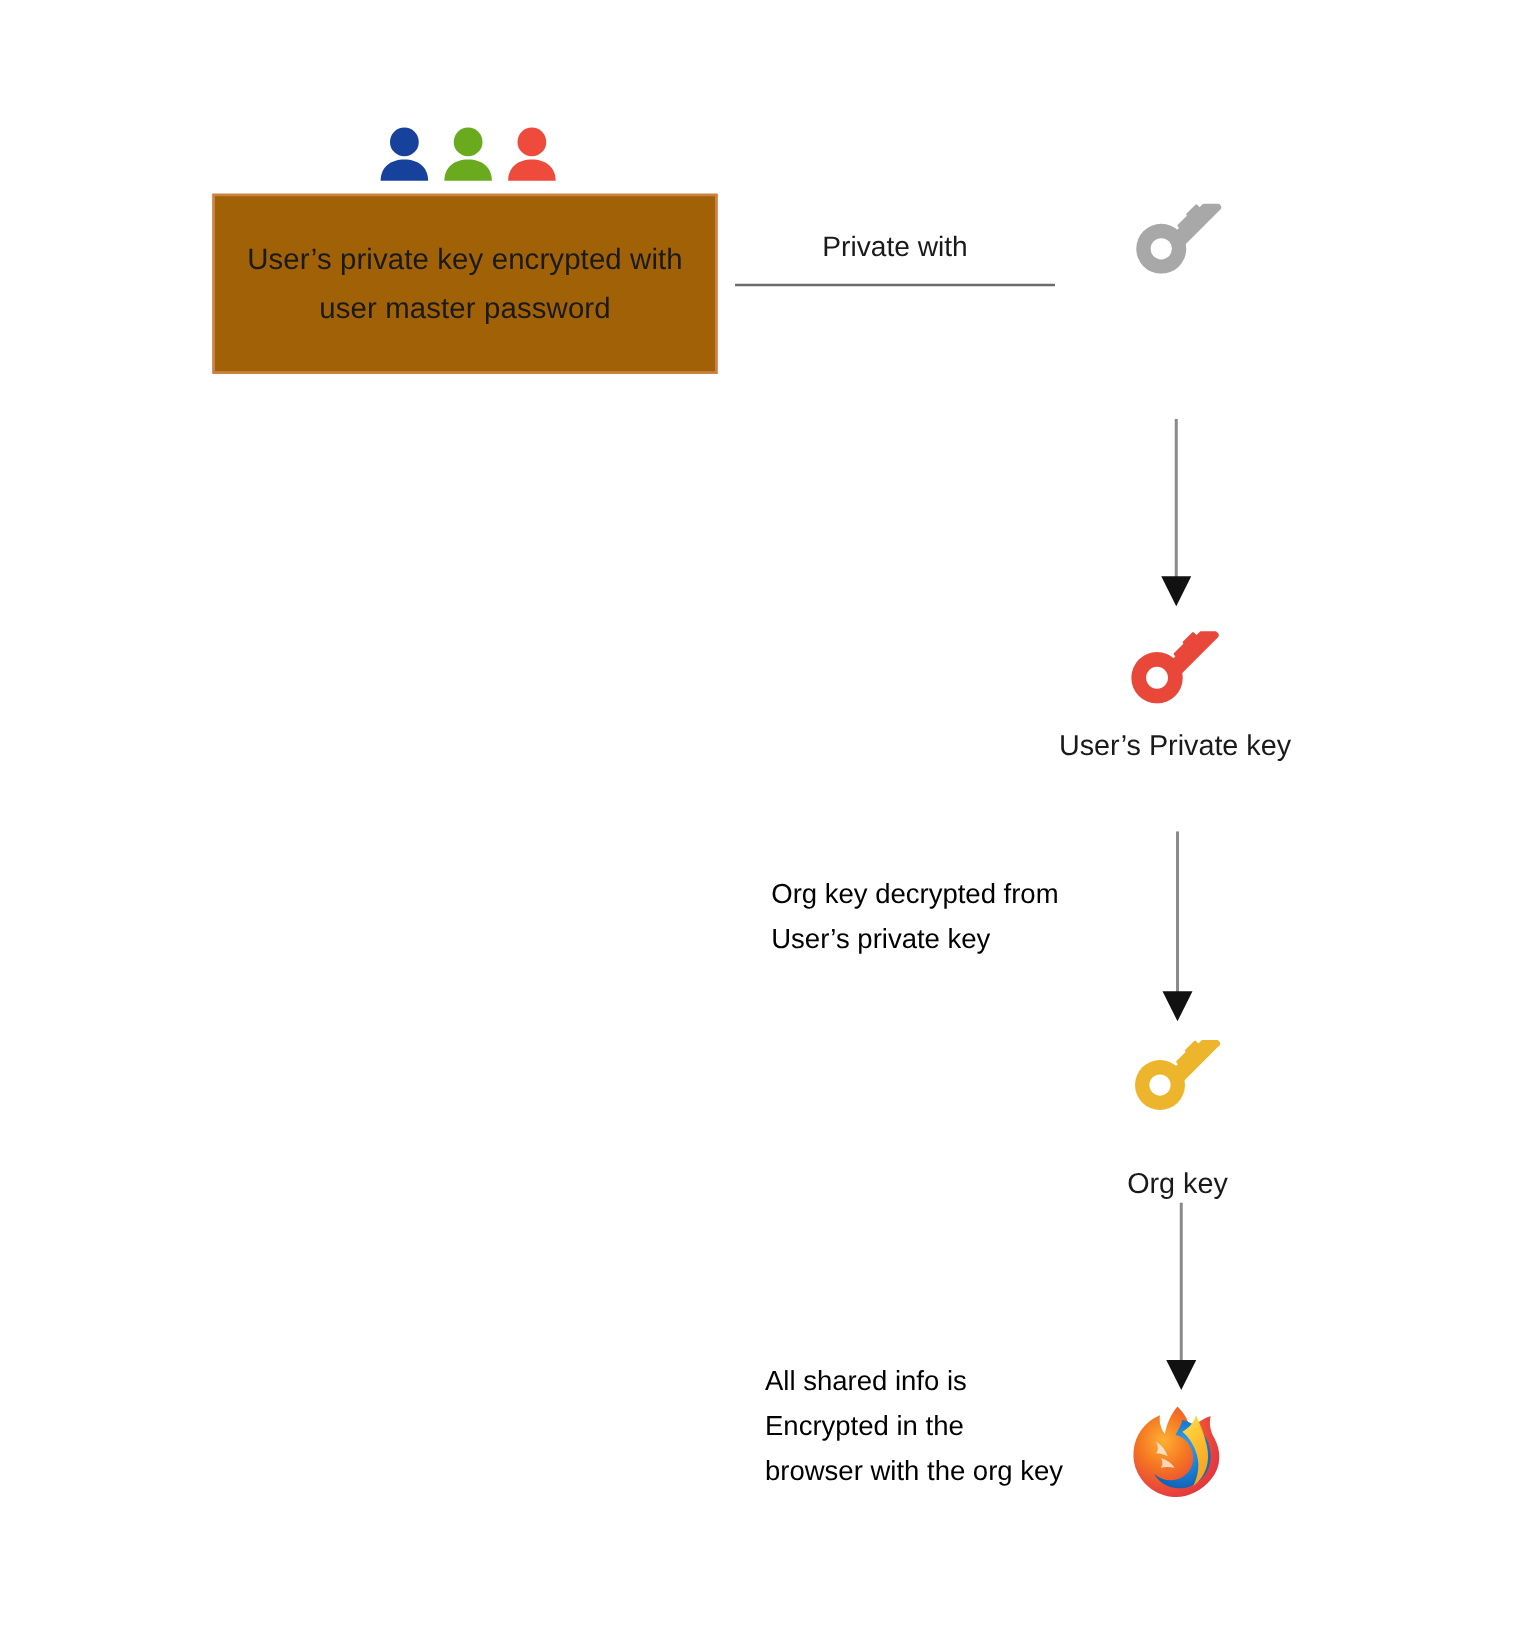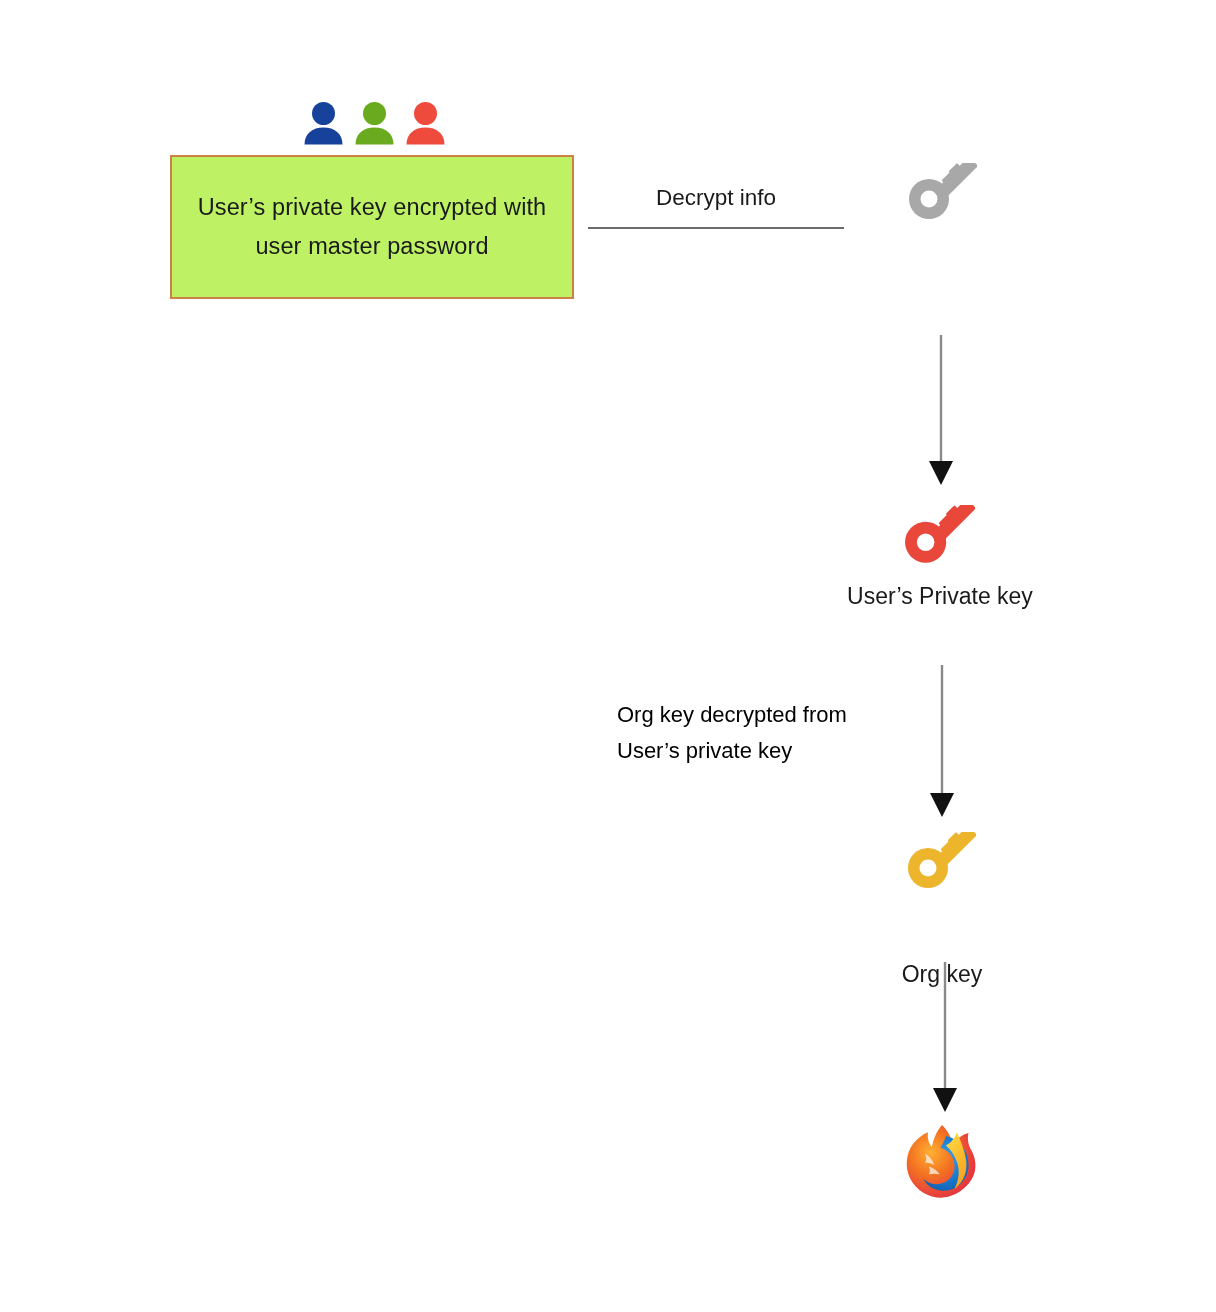--- a/index.html
+++ b/index.html
@@ -41,21 +41,21 @@
 
   
   .key-box {
     position: absolute;
     left: 170px;
     top: 155px;
     width: 404px;
     height: 144px;
     box-sizing: border-box;
     border: 2px solid #cc8244;
-    background: #bef264;
+    background: #a16207;
     display: flex;
     align-items: center;
     justify-content: center;
   }
   .key-box-text {
     text-align: center;
     font-size: 23.5px;
     line-height: 39px;
     color: #1a1a1a;
     letter-spacing: 0.1px;
@@ -142,21 +142,21 @@
         <path d="M1.5 43.5 C1.5 32.5 9.5 26.5 20.5 26.5 C31.5 26.5 39.5 32.5 39.5 43.5 Z" fill="#ee4b3c"></path>
       </svg>
     </div>
   </div>
 
   <div class="key-box">
     <div class="key-box-text">User’s private key encrypted
 with user master password</div>
   </div>
 
-  <div class="decrypt-label">Decrypt info</div>
+  <div class="decrypt-label">Private with</div>
   <div class="decrypt-rule"></div>
 
   <div class="key-icon" style="left:907px; top:163px; width:70px; height:56px;">
     <svg viewBox="0 0 70 56" width="70" height="56" aria-hidden="true">
       <g fill="#a8a8a8">
         <circle cx="22" cy="36" r="20"></circle>
         <rect x="30" y="25.5" width="45" height="13" rx="1" transform="rotate(-45 30 25.5)"></rect>
         <rect x="50" y="0" width="13" height="12" rx="1" transform="rotate(45 50 0)"></rect>
         <rect x="43" y="9" width="13" height="12" rx="1" transform="rotate(45 43 9)"></rect>
       </g>
@@ -199,29 +199,32 @@
     <svg viewBox="0 0 70 56" width="70" height="56" aria-hidden="true">
       <g fill="#edb52c">
         <circle cx="22" cy="36" r="20"></circle>
         <rect x="30" y="25.5" width="45" height="13" rx="1" transform="rotate(-45 30 25.5)"></rect>
         <rect x="50" y="0" width="13" height="12" rx="1" transform="rotate(45 50 0)"></rect>
         <rect x="43" y="9" width="13" height="12" rx="1" transform="rotate(45 43 9)"></rect>
       </g>
       <circle cx="22" cy="36" r="8.5" fill="#ffffff"></circle>
     </svg>
   </div>
-  <div class="icon-label" style="left:792px; top:956px; width:300px;">Org key</div>
+  <div class="icon-label" style="left:792px; top:928px; width:300px;">Org key</div>
 
   <div class="arrow" style="left:925px; top:962px; width:40px; height:150px;">
     <svg viewBox="0 0 40 150" width="40" height="150" aria-hidden="true">
       <line x1="20" y1="0" x2="20" y2="128" stroke="#8a8a8a" stroke-width="2.4"></line>
       <polygon points="8,126 32,126 20,150" fill="#111111"></polygon>
     </svg>
   </div>
 
+  <div class="note" style="left:612px; top:1087px; width:300px;">All shared info is
+Encrypted in the
+browser with the org key</div>
 
   <div class="firefox">
     <svg viewBox="0 0 100 100" width="78" height="78" aria-hidden="true">
       <defs>
         <radialGradient id="fxOrange" cx="35%" cy="38%" r="72%">
           <stop offset="0%" stop-color="#ffb033"></stop>
           <stop offset="42%" stop-color="#f47421"></stop>
           <stop offset="78%" stop-color="#e8453c"></stop>
           <stop offset="100%" stop-color="#e0333f"></stop>
         </radialGradient>

